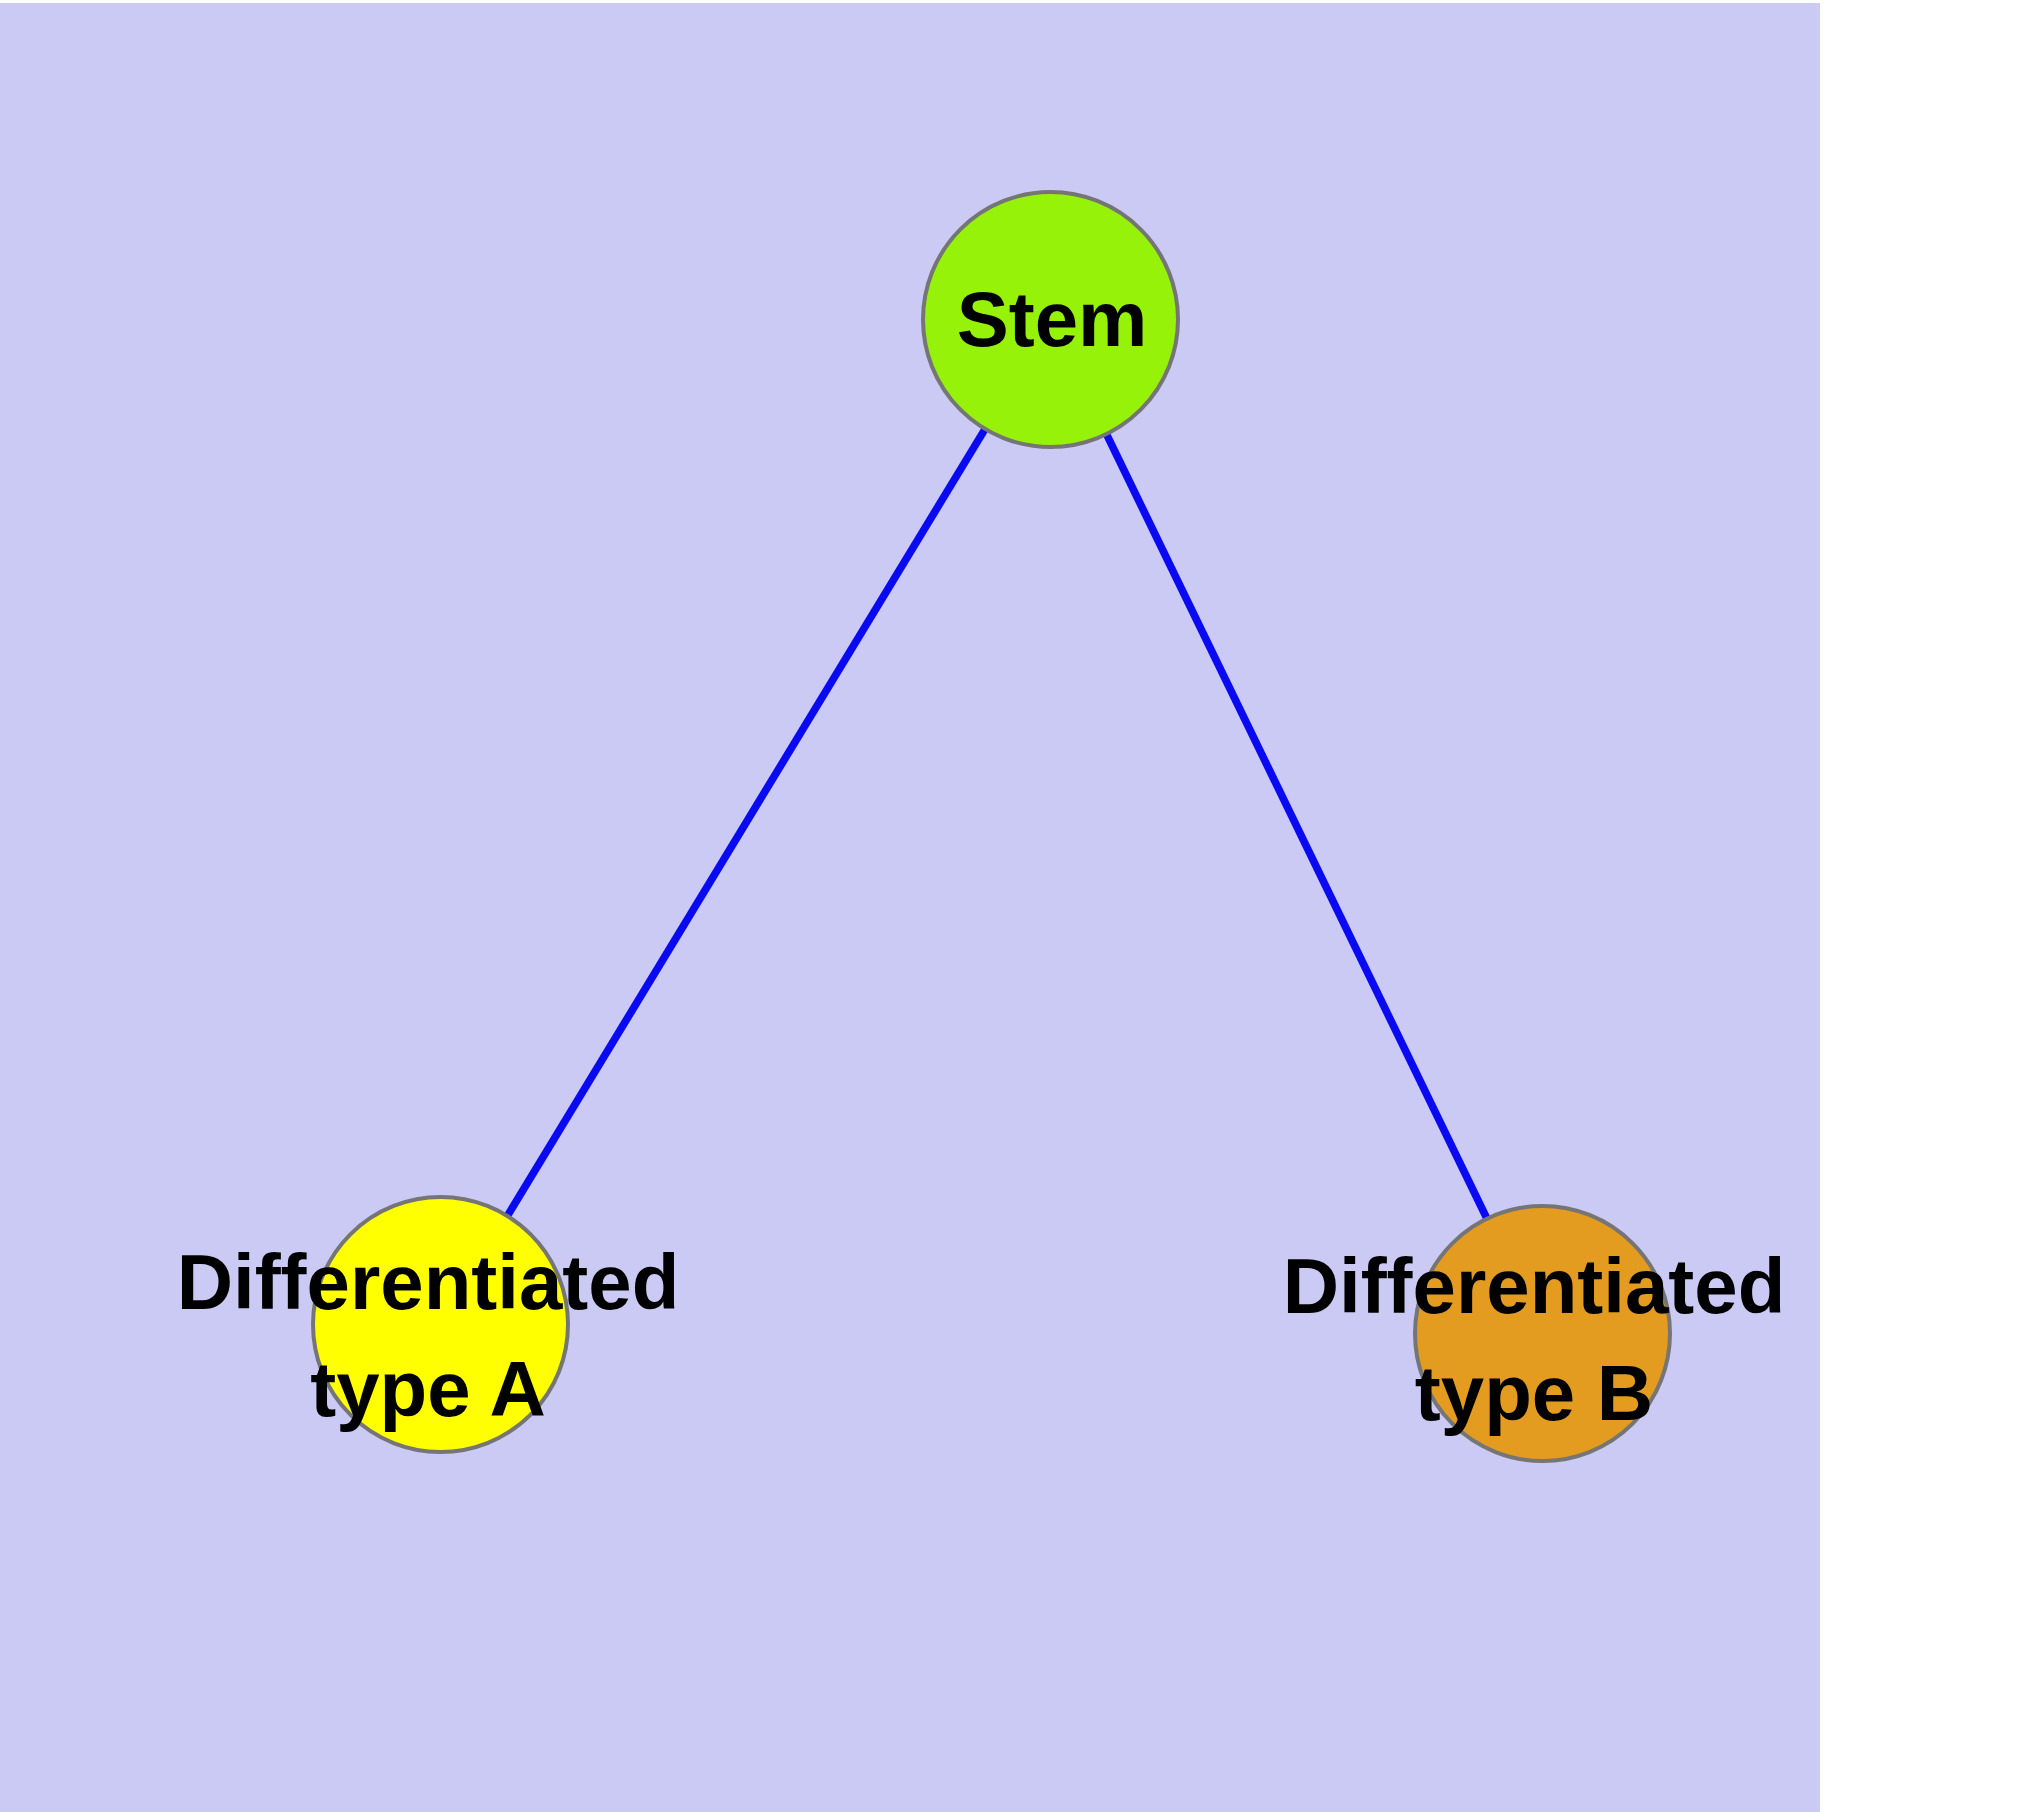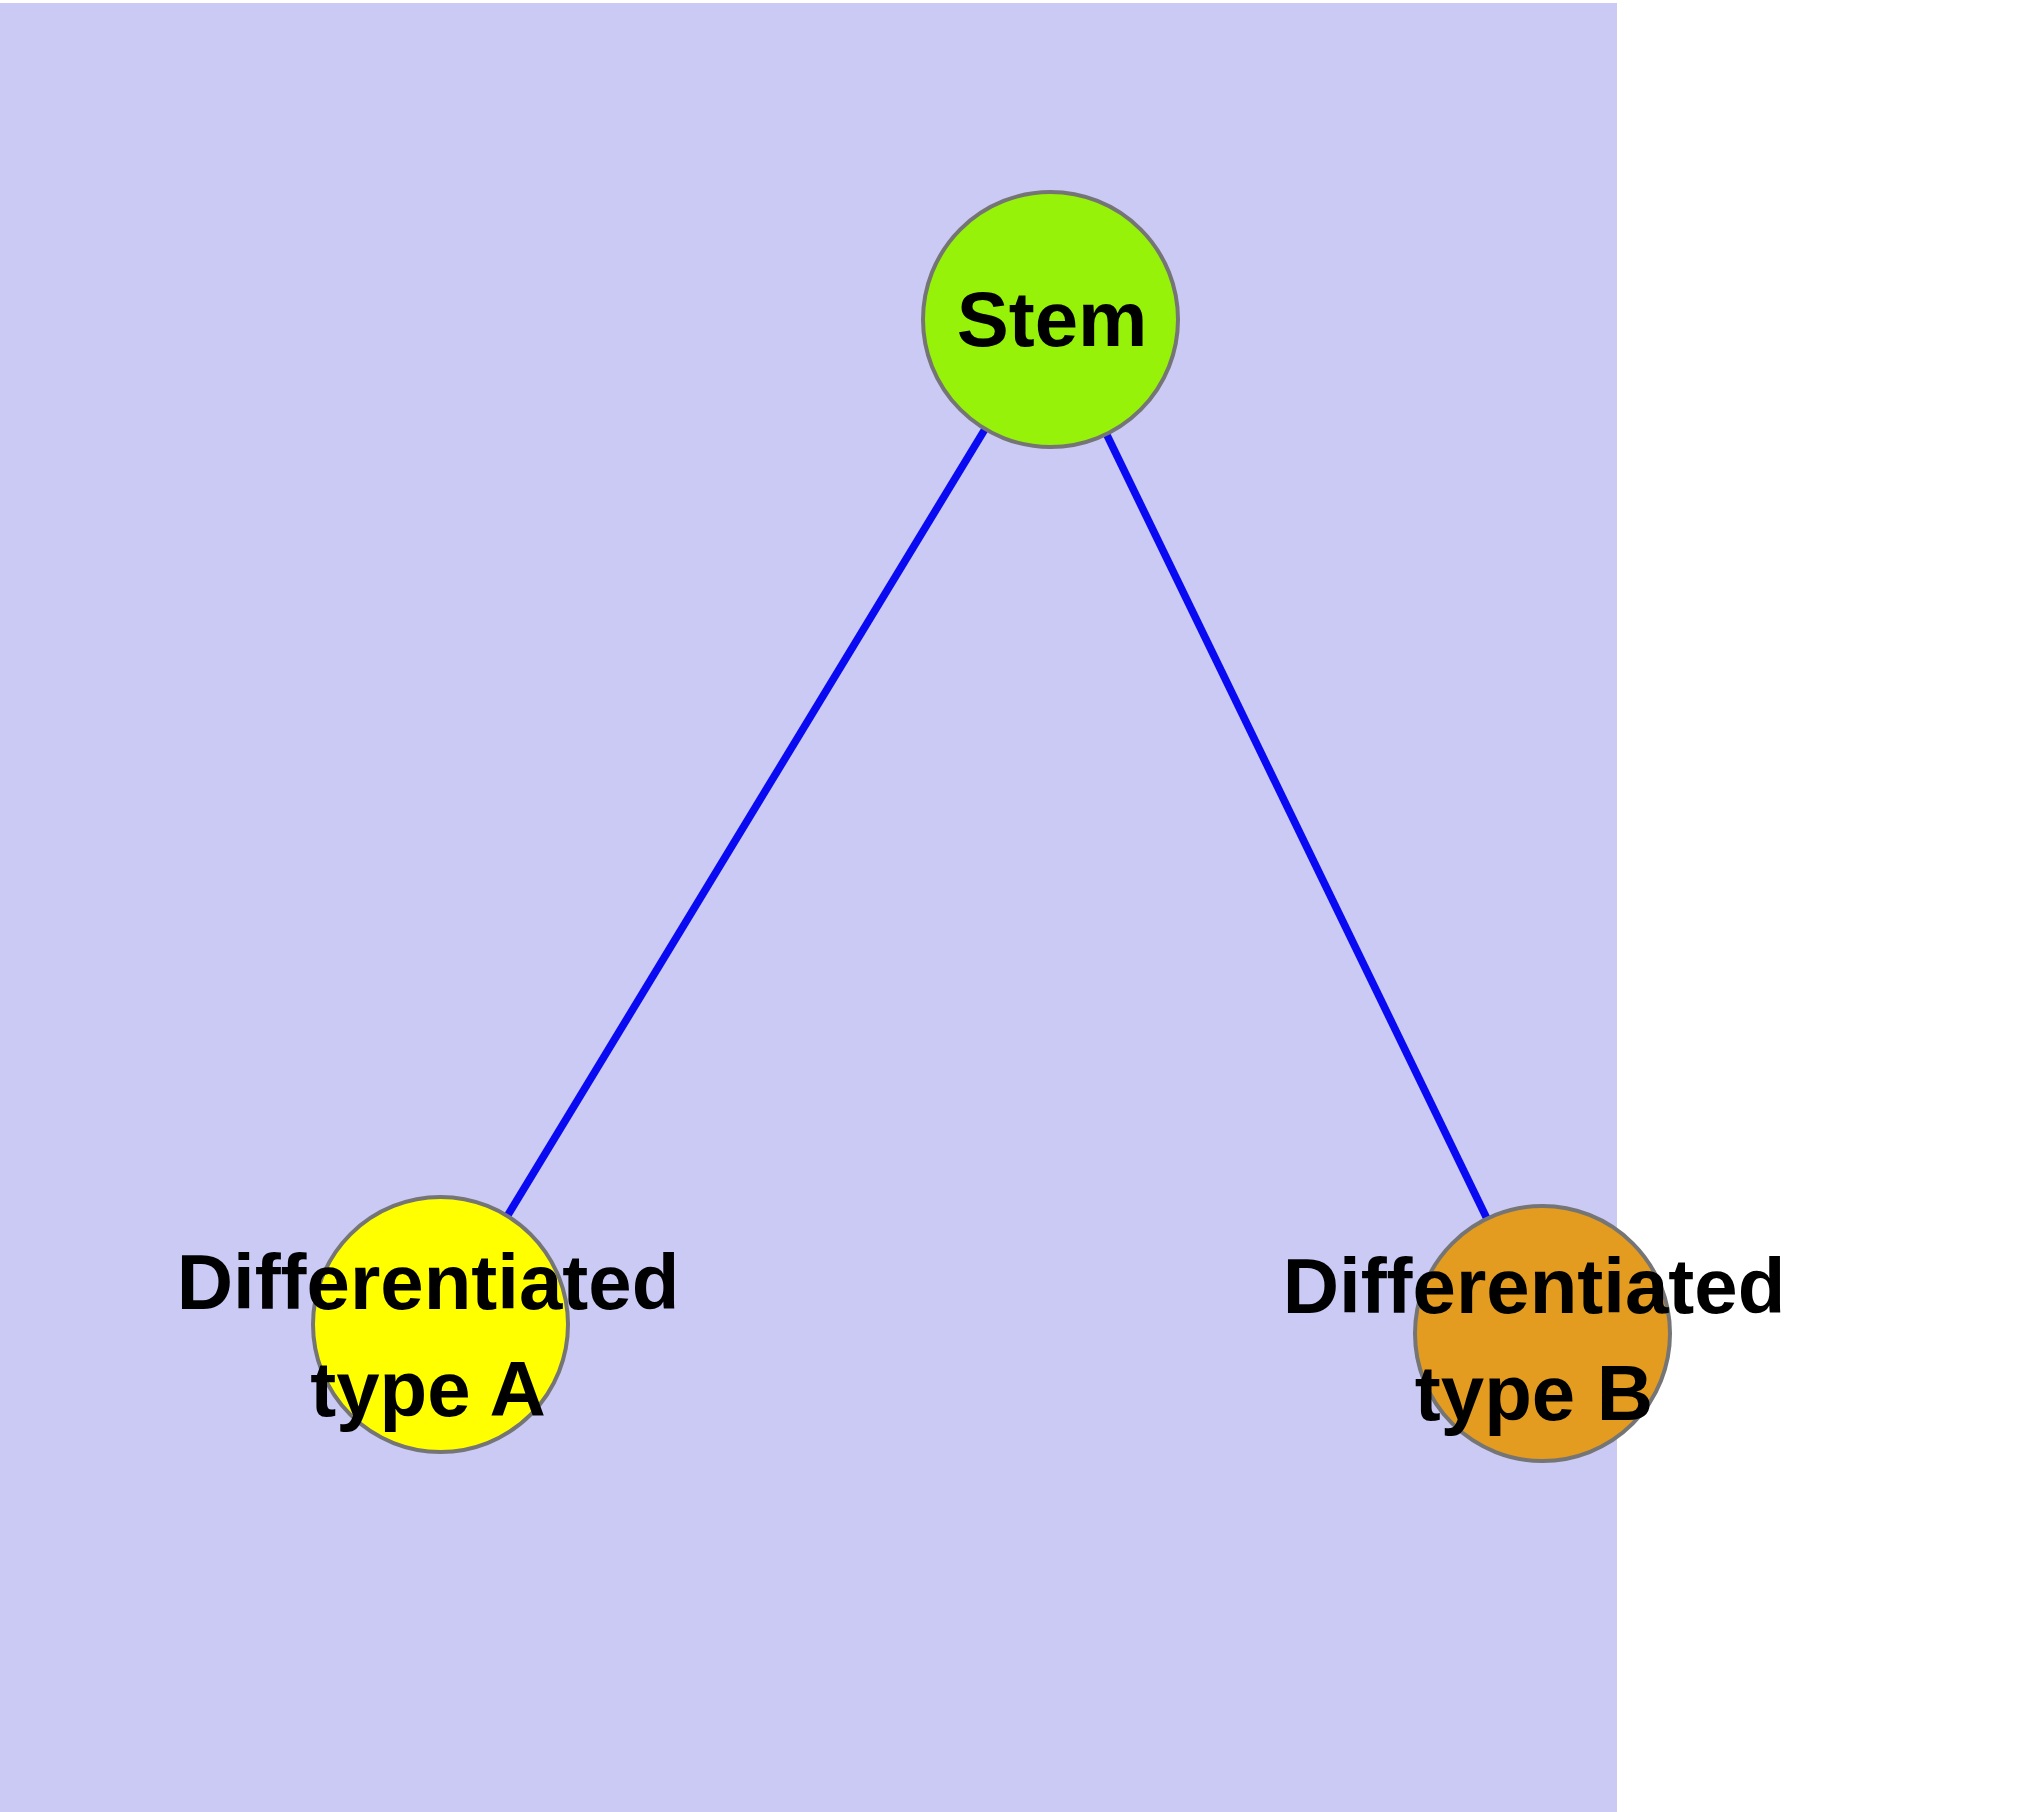--- a/index.html
+++ b/index.html
@@ -8,21 +8,21 @@
     background: #ffffff;
     width: 2021px;
     height: 1812px;
     overflow: hidden;
     font-family: "Liberation Sans", sans-serif;
   }
   .canvas {
     position: absolute;
     left: 0;
     top: 2.5px;
-    width: 1617px;
+    width: 1820px;
     height: 1810px;
   }
   .top-strip {
     position: absolute;
     left: 0;
     top: 0;
     width: 2021px;
     height: 2.5px;
     background: #ffffff;
   }

